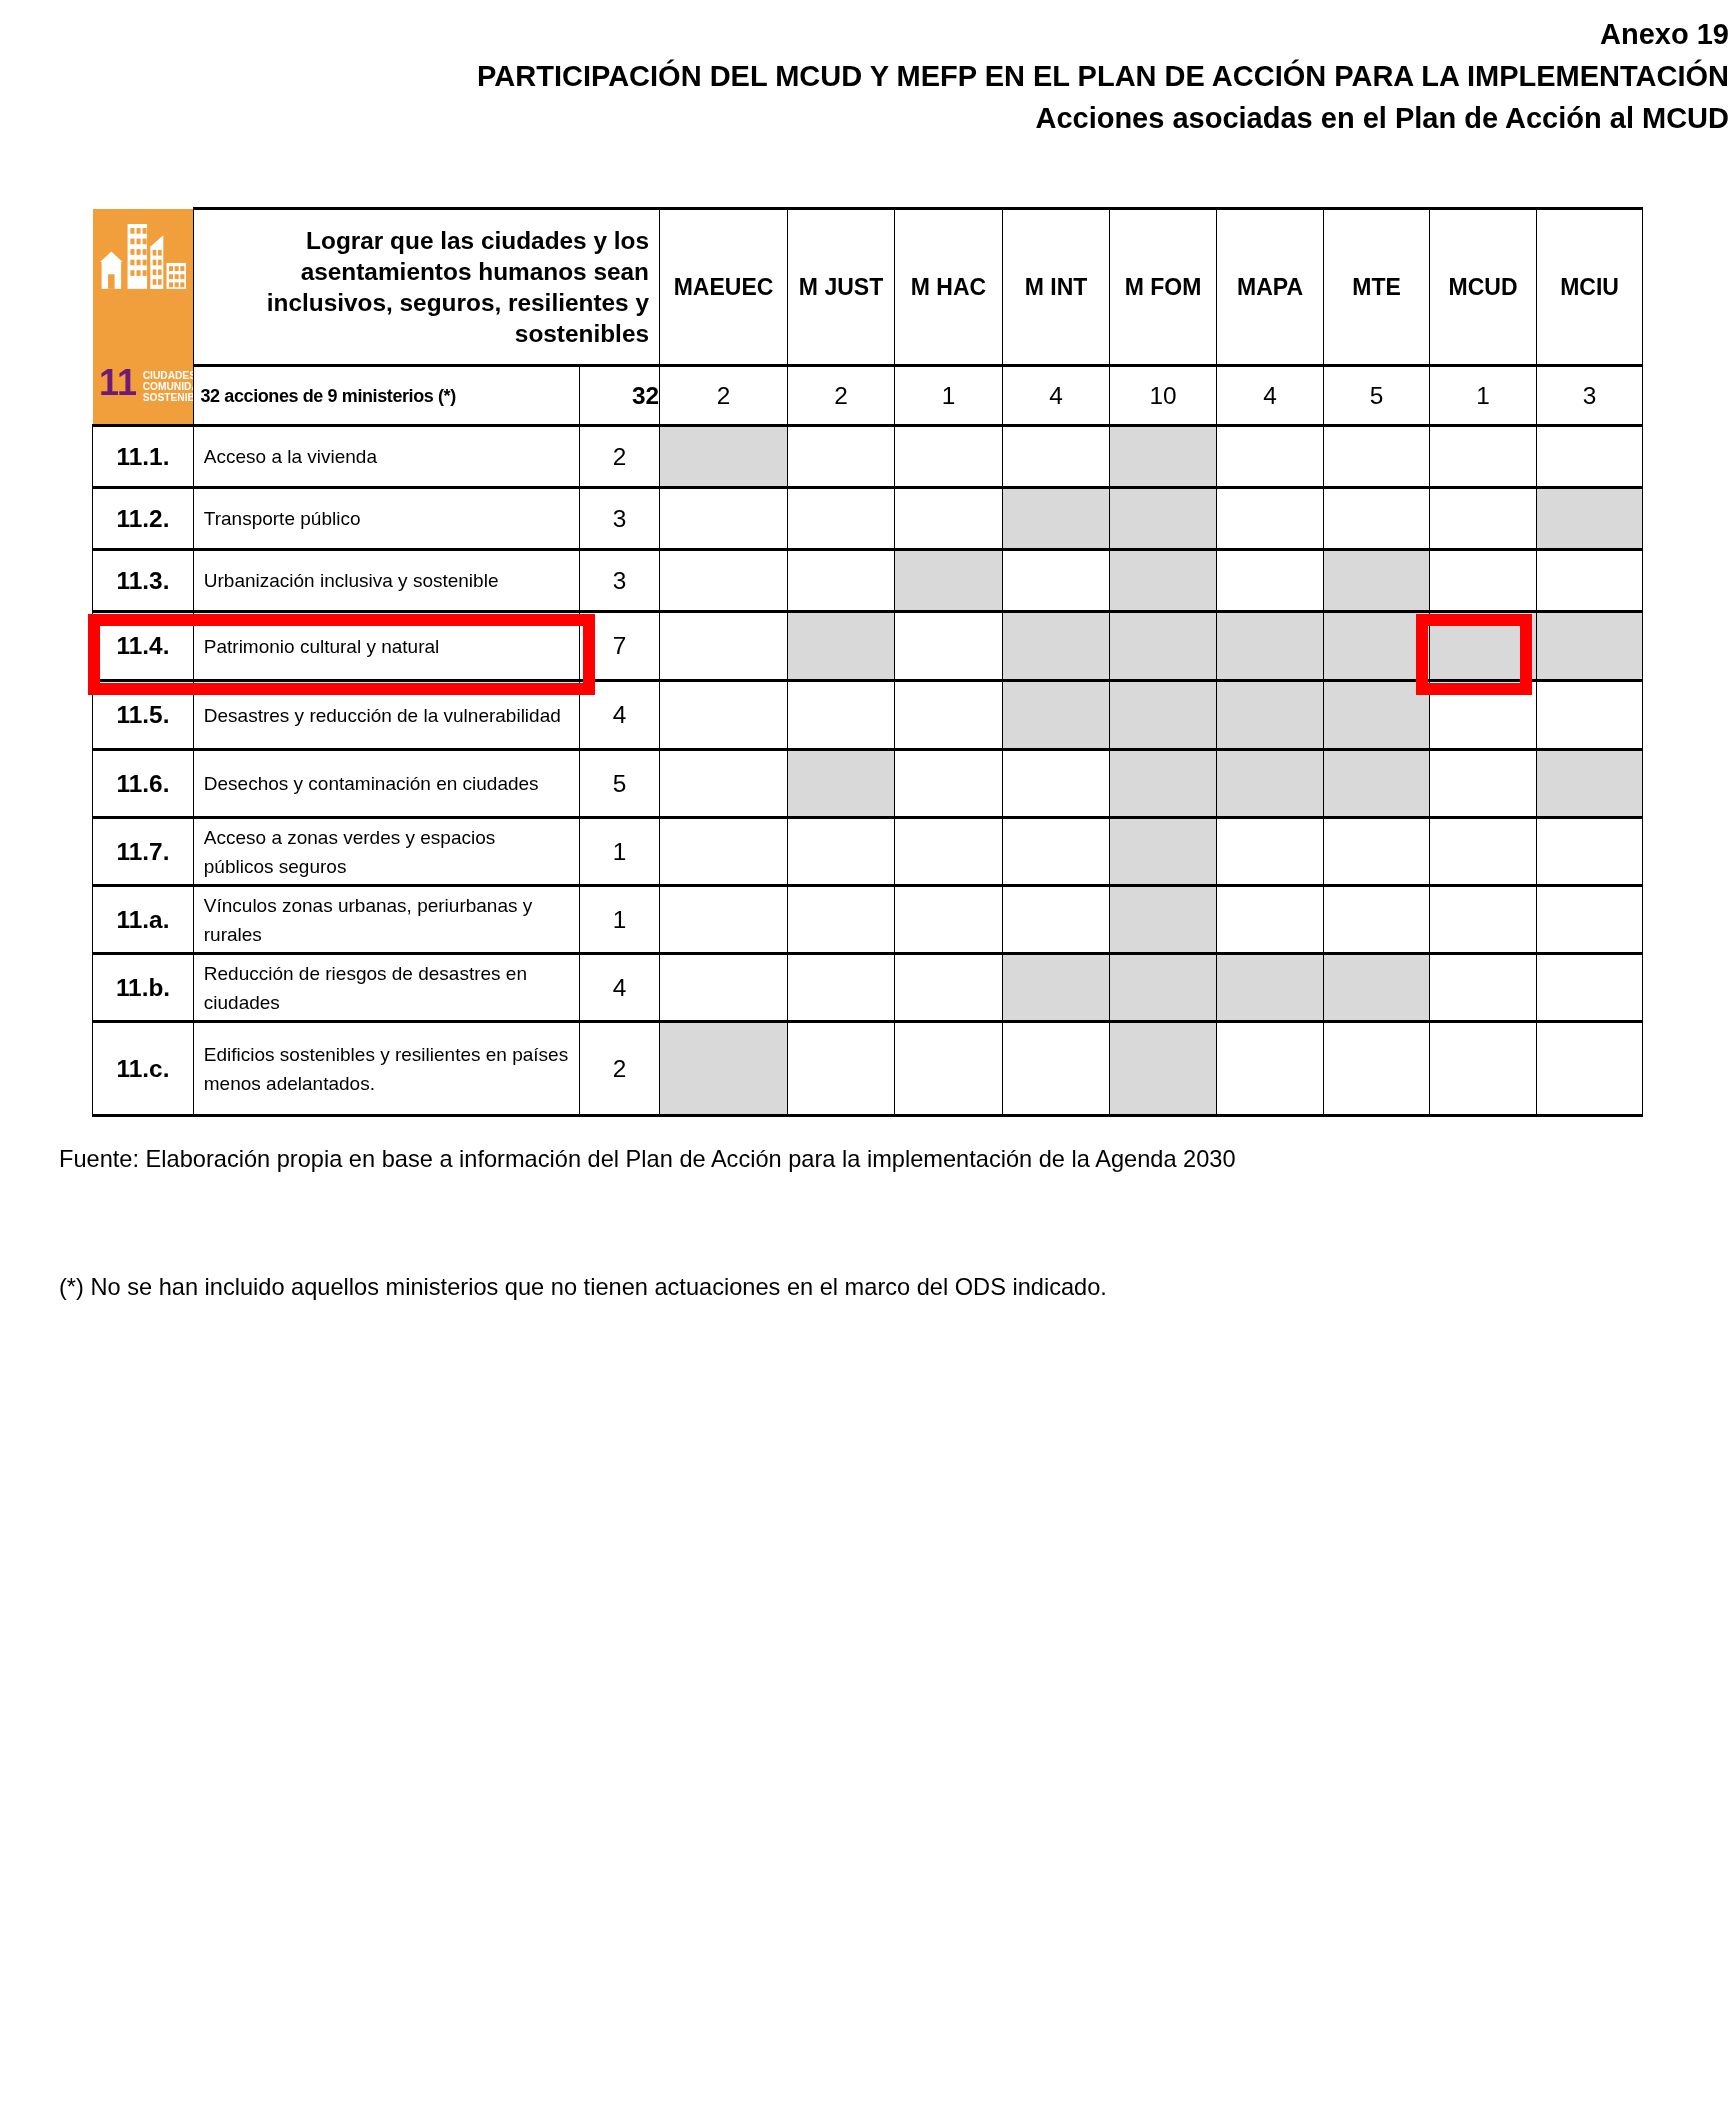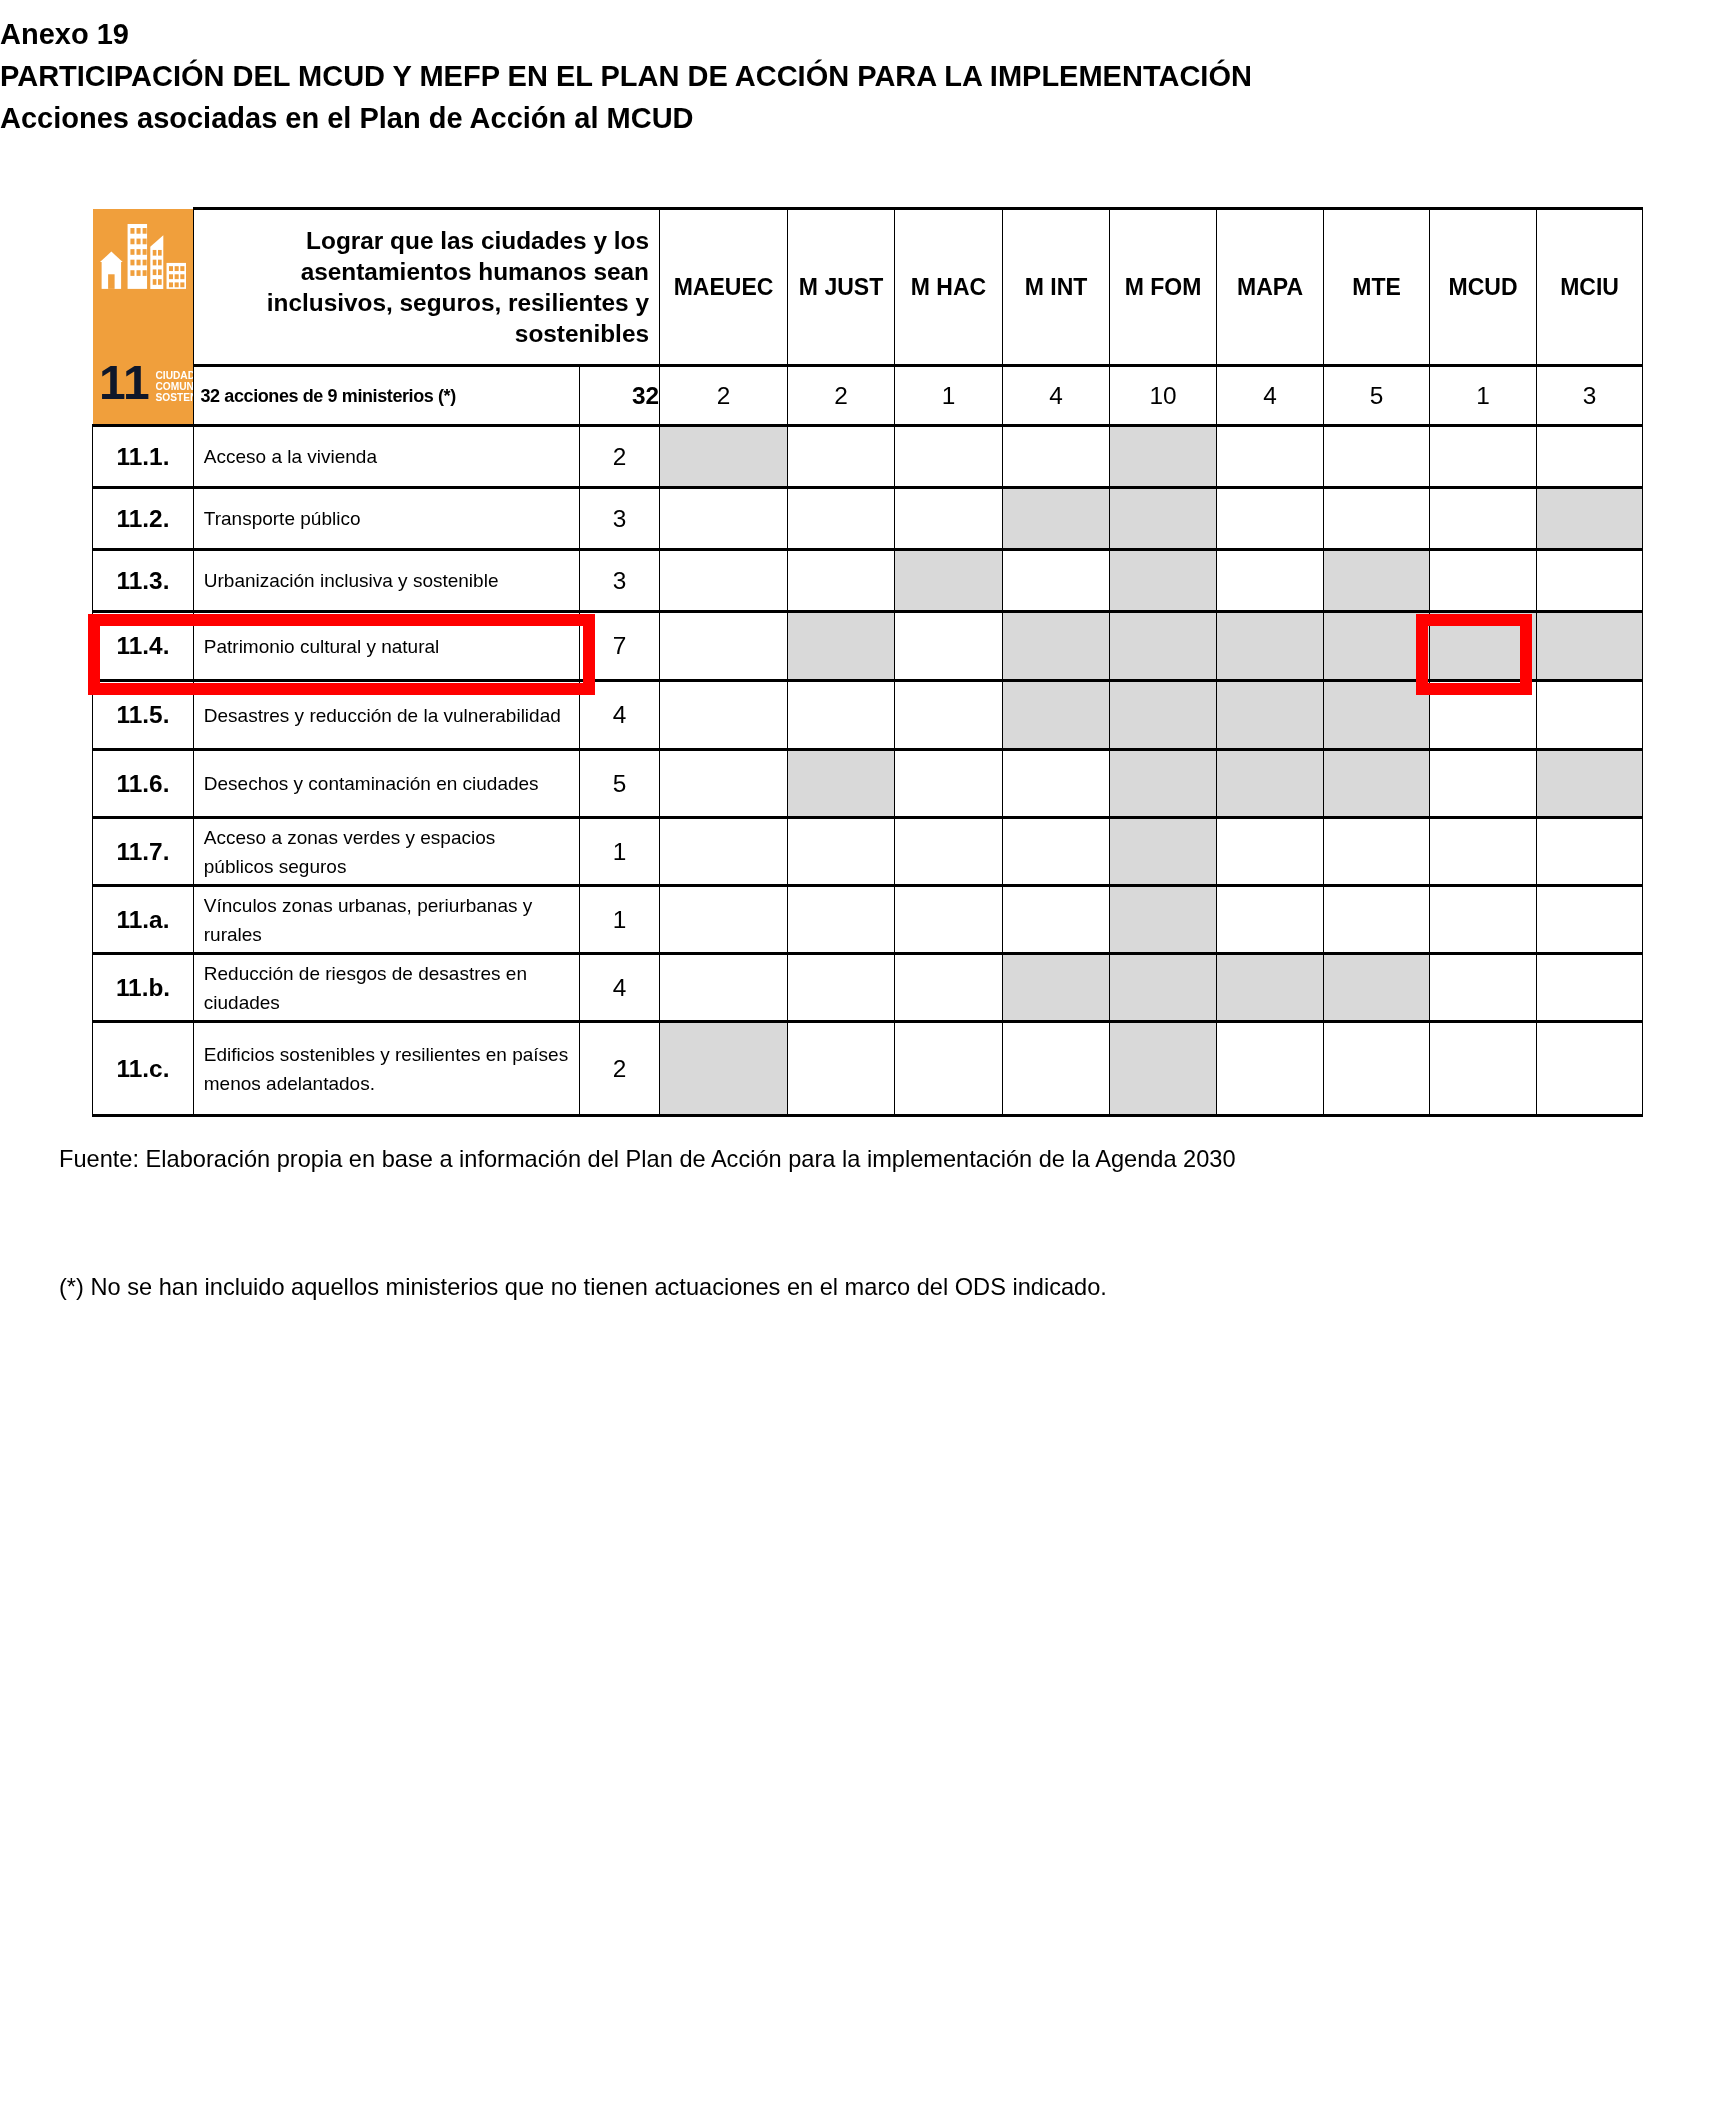--- a/index.html
+++ b/index.html
@@ -1,39 +1,39 @@
 <!DOCTYPE html>
 <html style="font-size:13px"><head>
 <meta charset="utf-8">
 <style>
   html,body{margin:0;padding:0;background:#fff;}
   #page{position:relative;width:1729px;height:2108px;background:#fff;overflow:hidden;
         font-family:"Liberation Sans",sans-serif;color:#000;}
-  .title-block{position:absolute;top:13px;left:0;width:1729px;text-align:left;
+  .title-block{position:absolute;top:13px;left:0;width:1729px;text-align:right;
                font-weight:bold;font-size:29px;line-height:42px;}
   .title-line{white-space:nowrap;}
 
   #main-table{position:absolute;left:92px;top:207px;border-collapse:collapse;
               table-layout:fixed;width:1551px;}
   #main-table td{border:1.6px solid #000;border-top-width:3.3px;border-bottom-width:3.3px;
                  padding:0;vertical-align:middle;overflow:hidden;}
   .sdg-cell{border-top:0 !important;border-left:0 !important;background:#F09F3C;}
   .goal-cell{font-weight:bold;font-size:24.4px;line-height:31px;text-align:right;padding:0 10px !important;}
   .ministry-cell{font-weight:bold;font-size:23px;text-align:center;white-space:nowrap;}
   .actions-cell{font-weight:bold;font-size:18px;line-height:28px;text-align:left;
                 padding:0 6.5px !important;letter-spacing:-0.4px;}
   .total-cell{font-weight:bold;font-size:24.4px;text-align:right;}
   .num-cell{font-size:24.4px;text-align:center;}
   .code-cell{font-weight:bold;font-size:24.4px;text-align:center;}
   .target-cell{font-size:19px;line-height:29px;text-align:left;padding:1.6px 9.8px !important;}
   .shaded{background:#D9D9D9;}
 
   .sdg-inner{position:relative;width:100%;height:100%;}
   .sdg-head{position:absolute;top:50px;left:6.5px;right:3.3px;display:flex;align-items:flex-start;}
-  .sdg-num{font-size:48px;line-height:33px;font-weight:bold;color:#0f172a;margin-right:5.7px;}
+  .sdg-num{font-size:36px;line-height:33px;font-weight:bold;color:#701a75;margin-right:5.7px;}
   .sdg-label{font-size:10.2px;line-height:11.4px;font-weight:bold;color:#fff;padding-top:3.3px;}
   .sdg-art{position:absolute;left:50%;transform:translateX(-50%);bottom:24.4px;}
 
   .red-box{position:absolute;border:12.2px solid #FF0000;box-sizing:border-box;pointer-events:none;}
 
   .footer-line{position:absolute;left:59px;width:1618px;font-size:23.6px;line-height:29px;}
   #source-line{top:1145px;}
   #note-line{top:1273px;}
 </style>
 </head>

